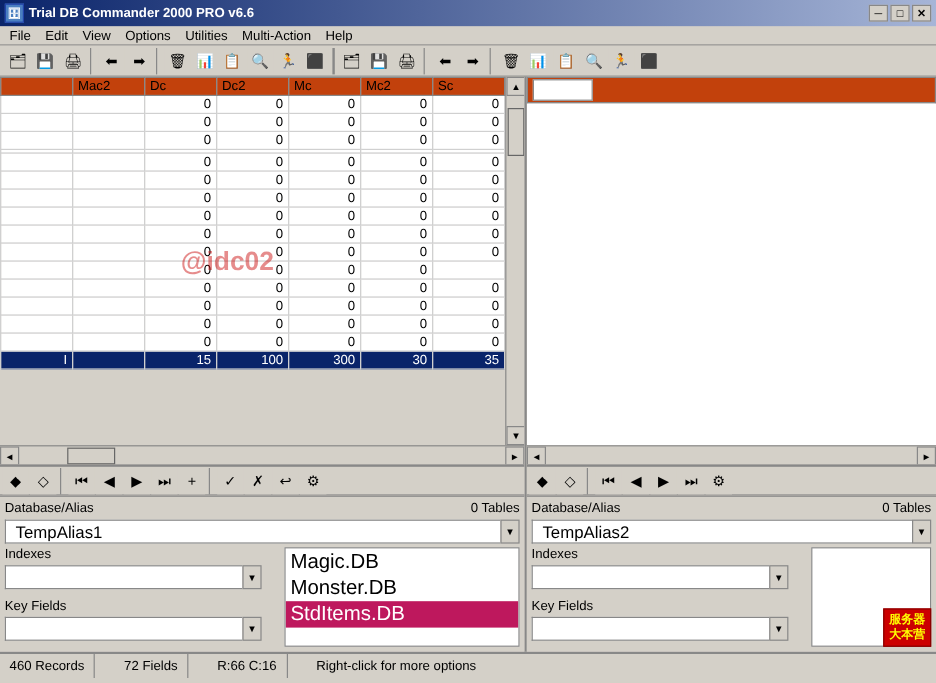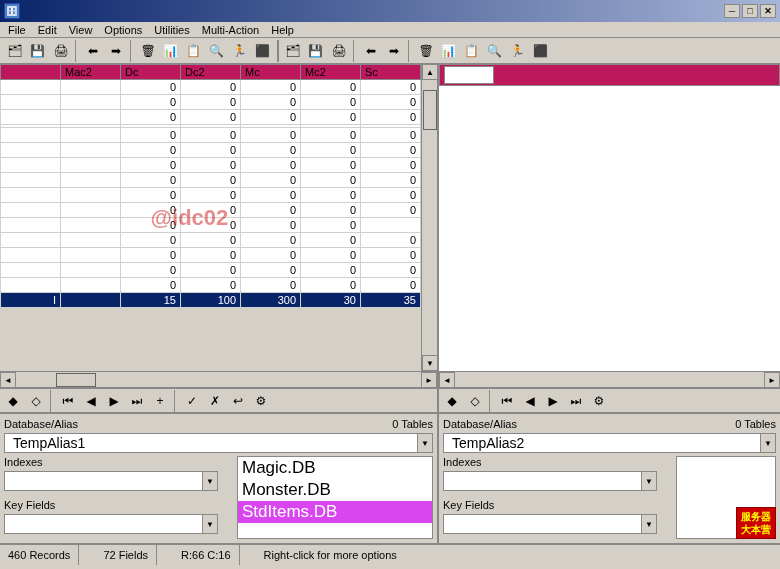--- a/index.html
+++ b/index.html
@@ -78,21 +78,21 @@
       display: flex;
       flex-direction: column;
     }
     
     .data-table {
       width: 100%;
       border-collapse: collapse;
       font-size: 11px;
     }
     .data-table th {
-      background: #be185d;
+      background: #c2410c;
       border: 1px solid #888;
       padding: 1px 4px;
       text-align: left;
       font-weight: normal;
       white-space: nowrap;
       min-width: 60px;
     }
     .data-table td {
       border: 1px solid #d0d0d0;
       padding: 1px 4px;
@@ -171,21 +171,21 @@
       gap: 4px;
     }
     .db-panel-content {
       display: flex;
       flex: 1;
       gap: 19px;
     }
     .db-left { flex: 0 0 140px; display: flex; flex-direction: column; gap: 3px; }
     .db-right { flex: 1; border: 1px solid #888; background: white; overflow-y: auto; }
     .db-list-item { padding: 1px 4px; cursor: pointer; font-size: 17px; }
-    .db-list-item.selected { background: #d946ef; color: white; }
+    .db-list-item.selected { background: #be185d; color: white; }
     
     
     .status-bar {
       height: 22px;
       background: #d4d0c8;
       border-top: 2px solid #888;
       display: flex;
       align-items: center;
       padding: 0 4px;
       font-size: 11px;
@@ -256,20 +256,21 @@
     }
   </style>
 </head>
 <body>
 
 <div class="title-bar">
   <div class="title-bar-left">
     <div class="title-bar-icon">
       <span>🗄</span>
     </div>
+    <span>Trial DB Commander 2000 PRO v6.6</span>
   </div>
   <div class="title-bar-controls">
     <div class="title-btn">─</div>
     <div class="title-btn">□</div>
     <div class="title-btn close">✕</div>
   </div>
 </div>
 
 <div class="menu-bar">
   <span class="menu-item">File</span>

